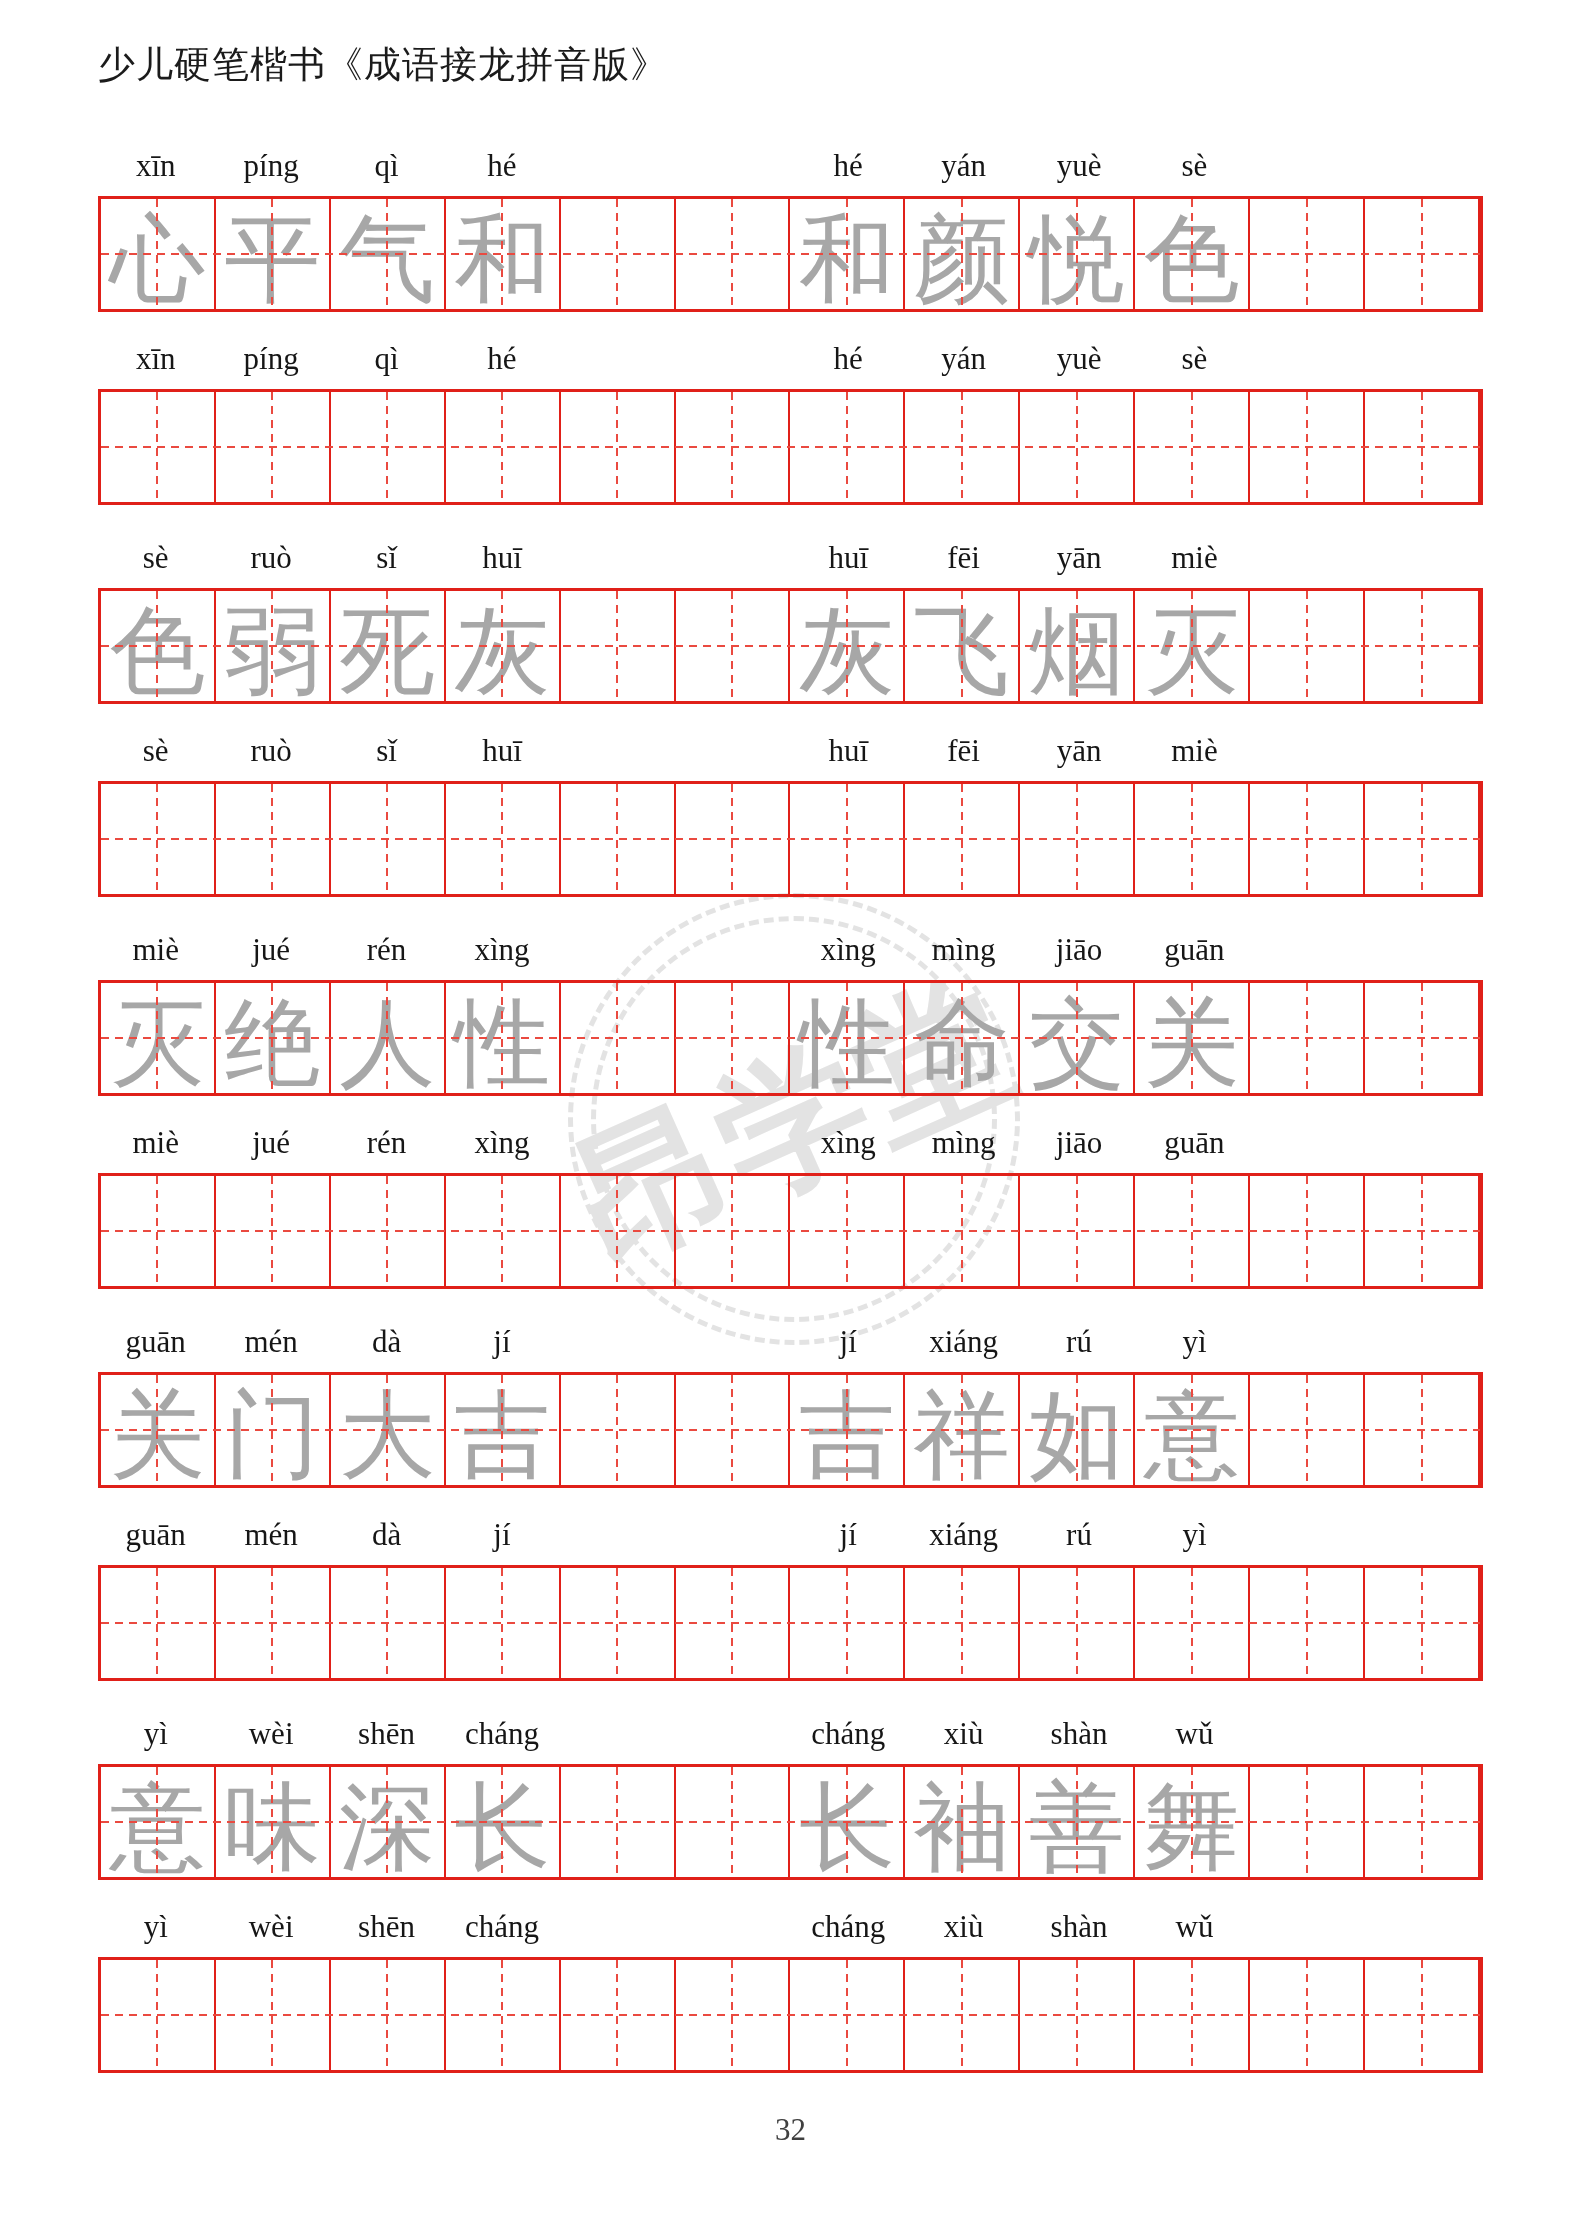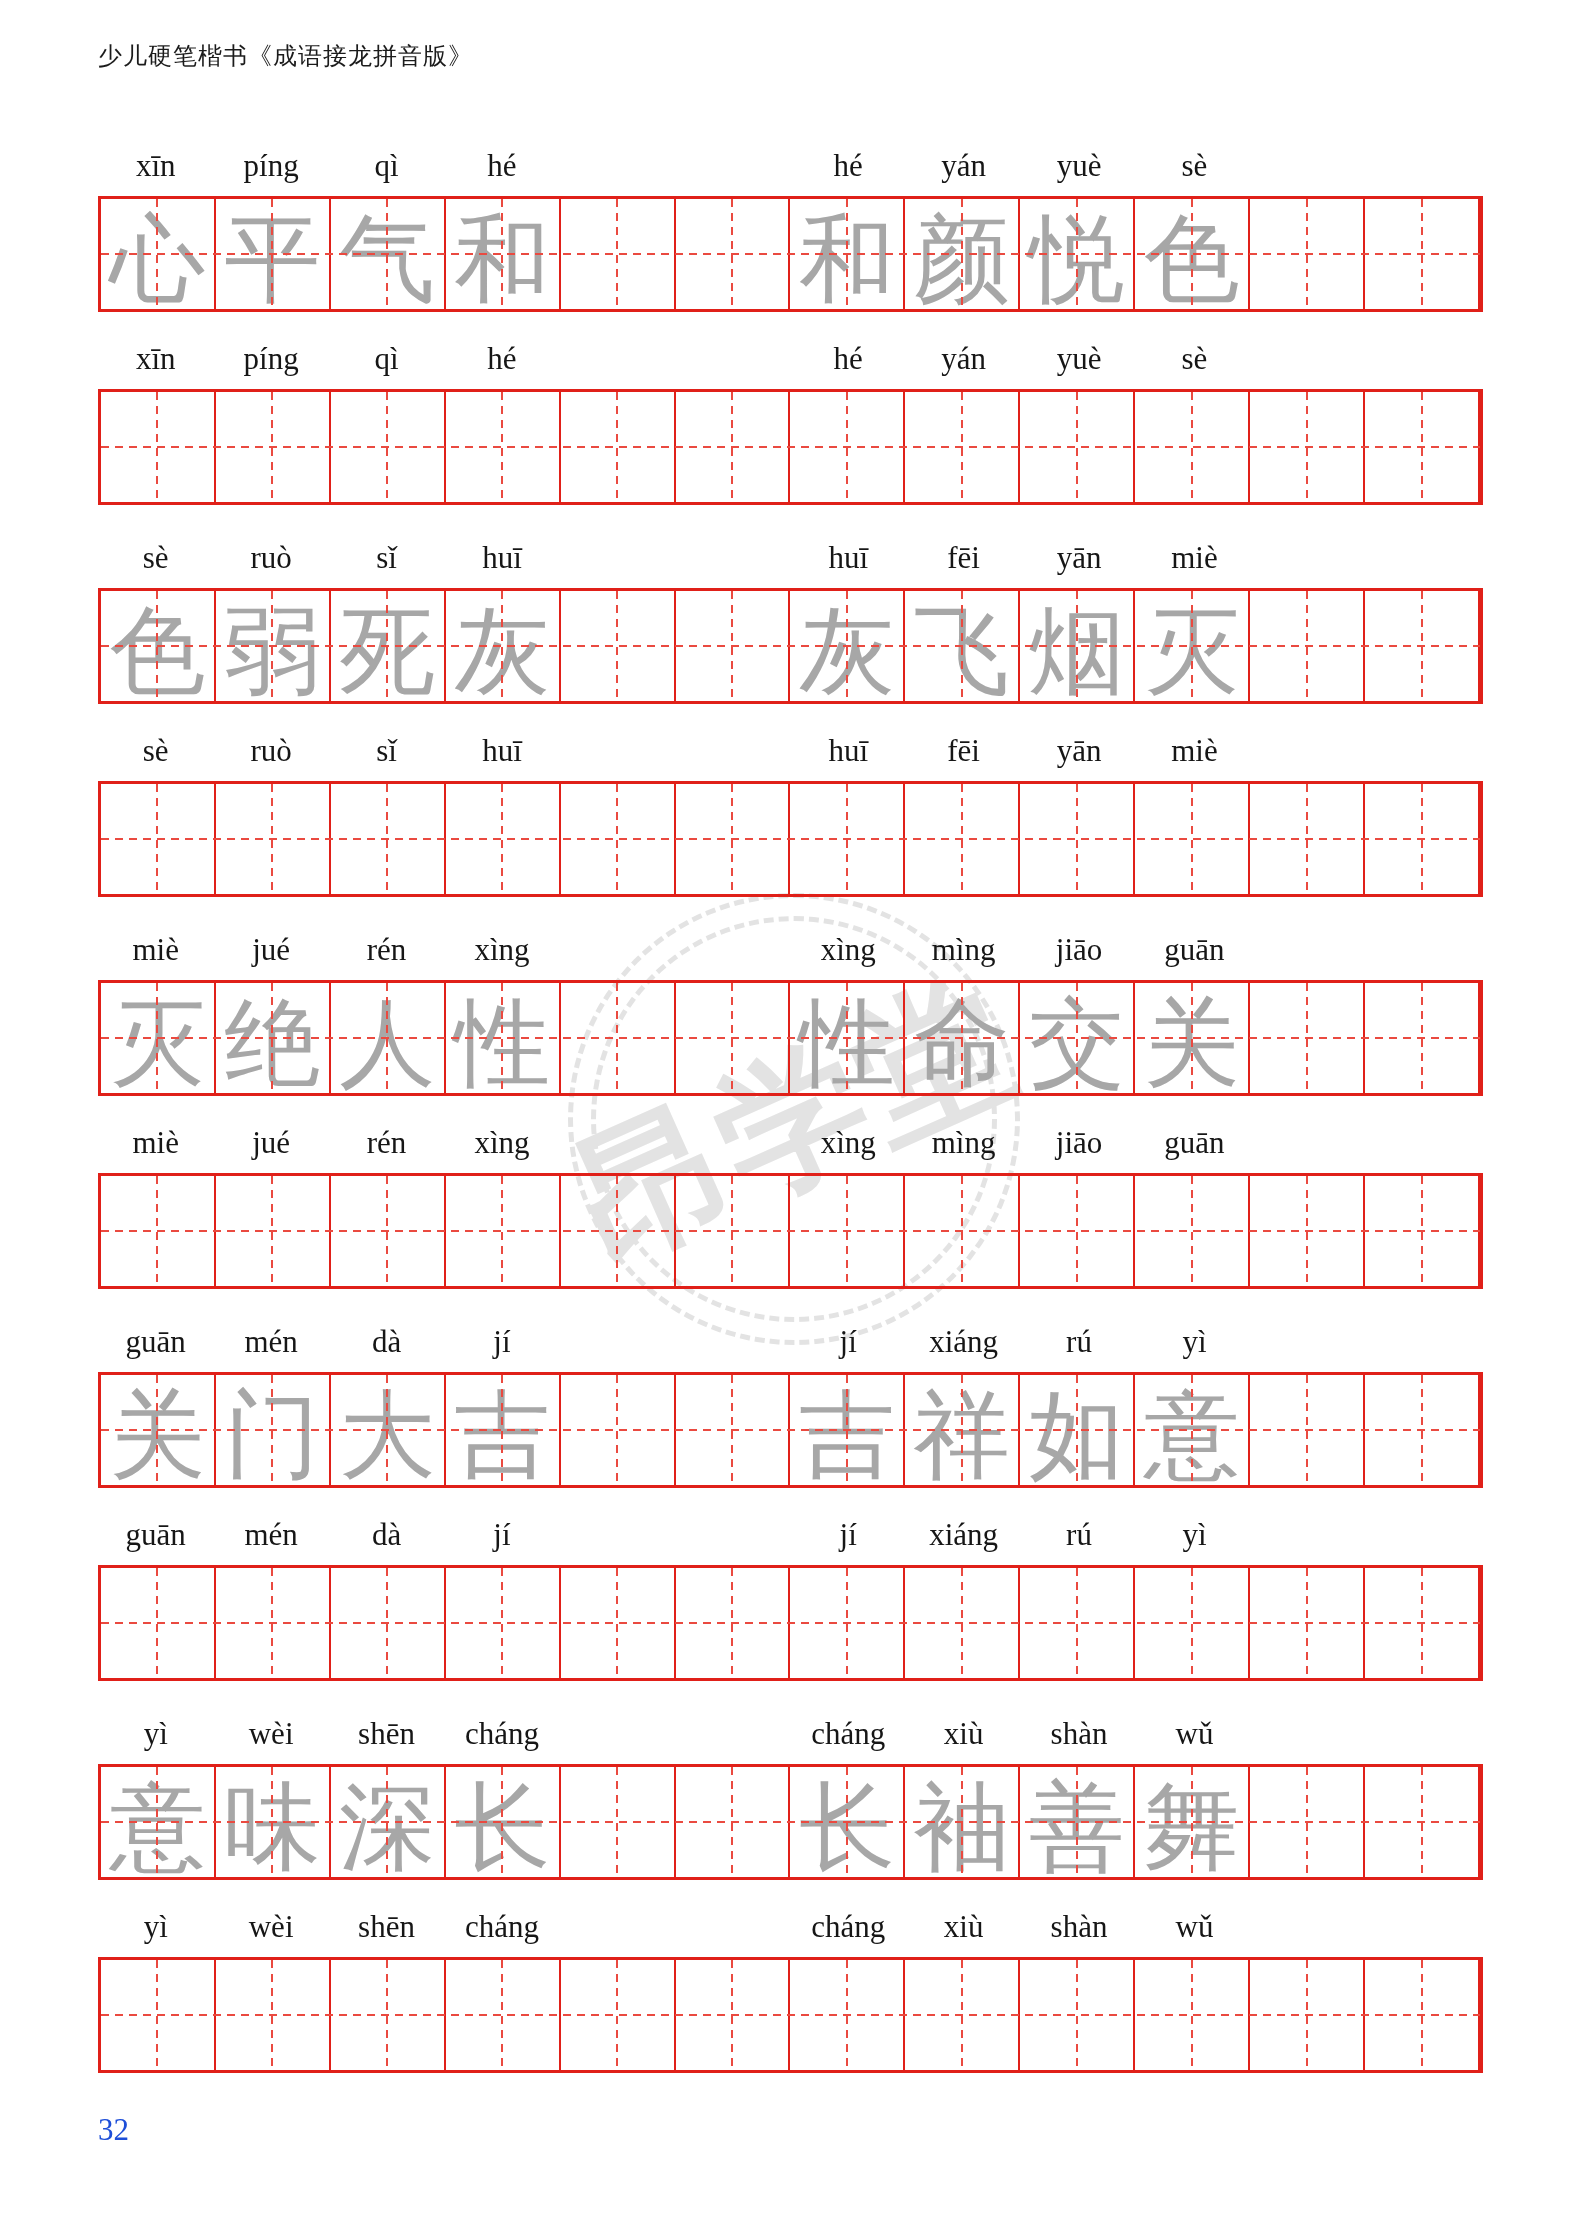--- a/index.html
+++ b/index.html
@@ -10,21 +10,21 @@
     --wm-gray:#e3e3e3;
   }
   html,body{margin:0;padding:0;}
   body{
     width:1586px;height:2215px;position:relative;background:#ffffff;
     font-family:"Liberation Sans",sans-serif;overflow:hidden;
   }
   .title{
     position:absolute;left:98px;top:40px;margin:0;
     font-family:"Liberation Serif","DejaVu Serif",serif;font-weight:normal;
-    font-size:24px;color:#1b1b1b;letter-spacing:1px;z-index:3;
+    font-size:37px;color:#1b1b1b;letter-spacing:1px;z-index:3;
   }
   .sheet{position:absolute;left:98px;top:143px;width:1385px;z-index:2;}
   .pinyin-row{
     display:grid;grid-template-columns:repeat(12,1fr);
     height:44px;margin-bottom:9px;align-items:center;font-family:Liberation Serif, serif;
   }
   .pinyin-syllable{
     text-align:center;font-size:31px;color:var(--pinyin-black);
     white-space:nowrap;line-height:1;
   }
@@ -47,23 +47,23 @@
     z-index:2;pointer-events:none;
   }
   .char{
     position:absolute;left:0;right:0;top:0;bottom:0;
     display:flex;align-items:center;justify-content:center;
     font-size:96px;line-height:1;padding-top:10px;box-sizing:border-box;
     color:var(--char-gray);font-family:"DejaVu Serif","Liberation Serif",serif;
     z-index:1;
   }
   .pagenum{
-    position:absolute;left:98px;top:2112px;width:1385px;text-align:left;
+    position:absolute;left:98px;top:2112px;width:1385px;text-align:center;
     font-family:"Liberation Serif","DejaVu Serif",serif;
-    font-size:31px;color:#1d4ed8;z-index:3;
+    font-size:31px;color:#404040;z-index:3;
   }
   .wm-outer{
     position:absolute;left:568px;top:893px;width:452px;height:452px;
     border:5px dashed var(--wm-gray);border-radius:50%;box-sizing:border-box;
     z-index:1;
   }
   .wm-inner{
     position:absolute;left:18px;top:18px;right:18px;bottom:18px;
     border:5px dashed var(--wm-gray);border-radius:50%;
     display:flex;align-items:center;justify-content:center;

